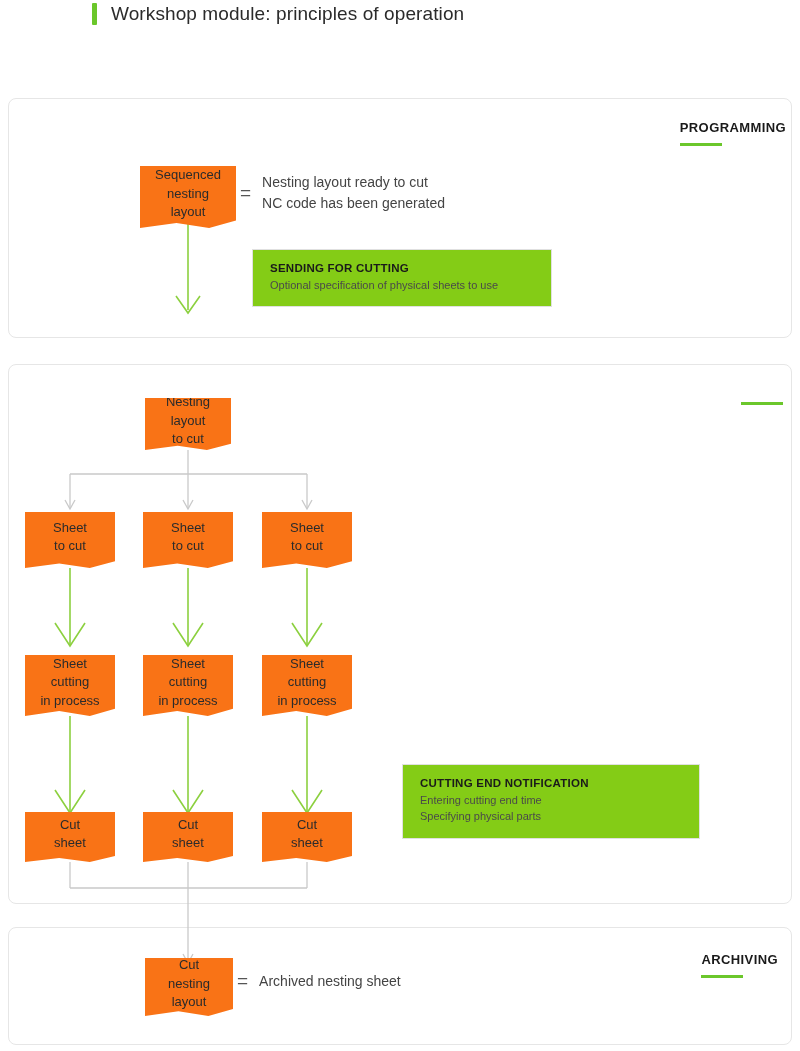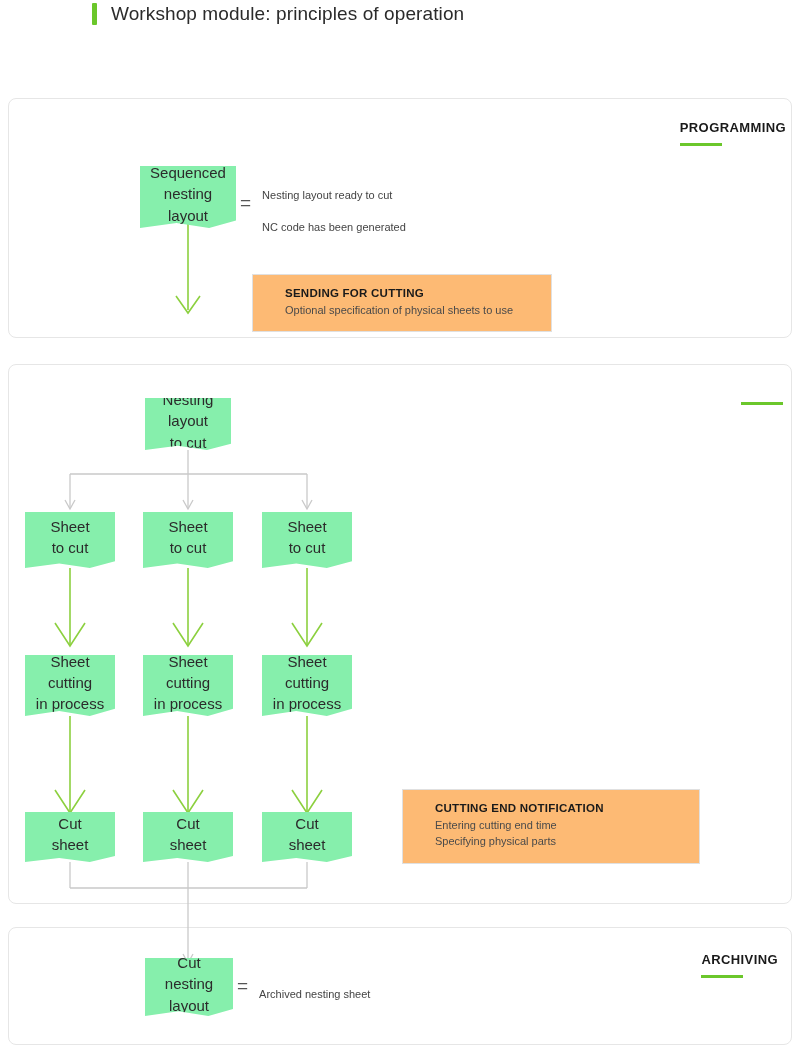--- a/index.html
+++ b/index.html
@@ -76,35 +76,34 @@
   #head-archiving .sec-rule { margin-left: 0; margin-right: auto; }
 
   
   .node {
     position: absolute;
     display: flex;
     align-items: center;
     justify-content: center;
     text-align: center;
     color: #2b2b2b;
-    font-size: 15px;
+    font-size: 13px;
     line-height: 1.42;
-    background: #86efac;
+    background: #f97316;
     padding-bottom: 6px;
     -webkit-clip-path: polygon(0 0, 100% 0, 100% 88%, 72% 100%, 38% 92%, 0 100%);
     clip-path: polygon(0 0, 100% 0, 100% 88%, 72% 100%, 38% 92%, 0 100%);
   }
 
   
   .callout {
     position: absolute;
-    background: #fdba74;
+    background: #84cc16;
     border: 1px solid #e0e0e0;
-    padding: 12px 16px 13px 32px;
-    margin-top: 25px;
+    padding: 12px 16px 13px 17px;
   }
   .callout .co-title {
     font-size: 11.5px;
     font-weight: 700;
     color: #1a1a1a;
     letter-spacing: .25px;
     margin-bottom: 3px;
   }
   .callout .co-line {
     font-size: 11px;
@@ -112,23 +111,22 @@
     line-height: 1.48;
   }
 
   
   .eq-block { position: absolute; display: flex; align-items: center; gap: 11px; }
   .eq-sign {
     font-size: 19px; color: #555; line-height: 1;
     font-weight: 400; transform: translateY(-1px);
   }
   .eq-lines .eq-line {
-    font-size: 11px; color: #444; line-height: 1.5;
+    font-size: 14px; color: #444; line-height: 1.5;
     white-space: nowrap;
-    margin-top: 15px;
   }
 
   
   .wires {
     position: absolute; left: 0; top: 0;
     width: 800px; height: 1051px;
     pointer-events: none;
   }
 </style>
 </head>

